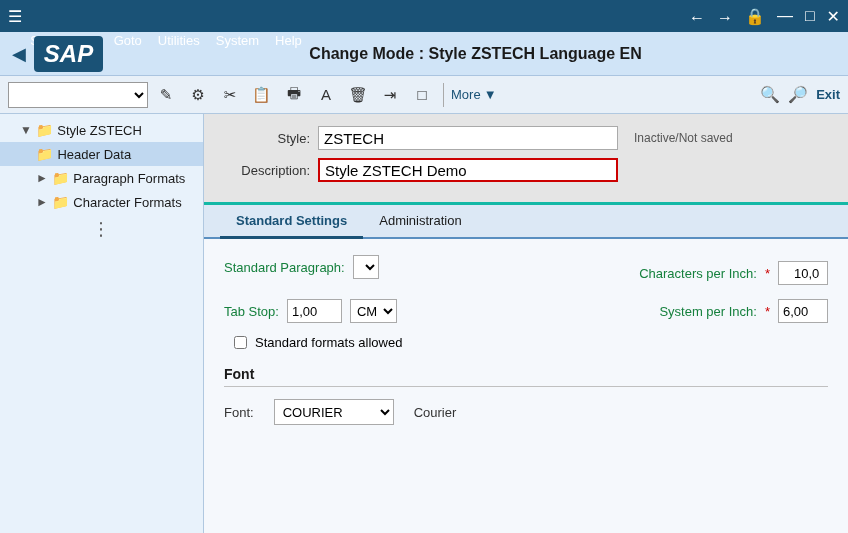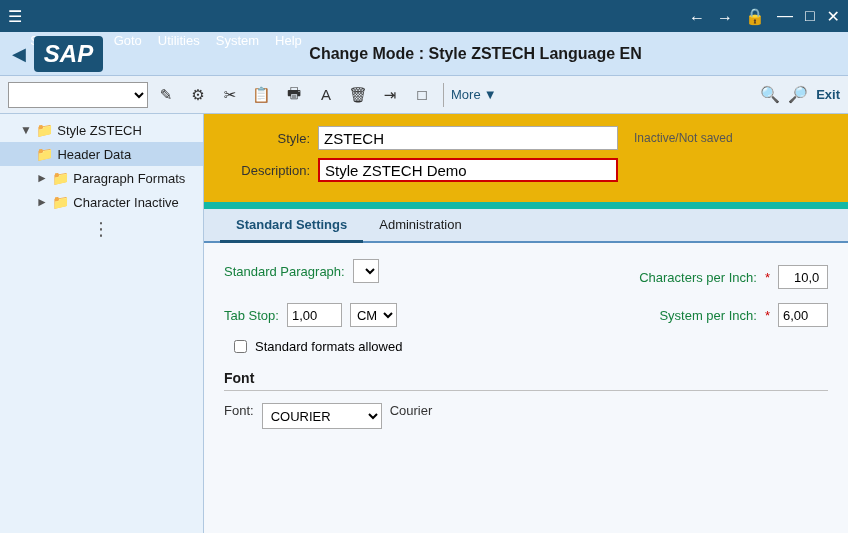--- a/index.html
+++ b/index.html
@@ -198,23 +198,23 @@
     
     .content-area {
       flex: 1;
       background: #f5f8fc;
       padding: 0;
       overflow: hidden;
     }
 
     
     .form-section {
-      background: #eab308;
+      background: #e5e5e5;
       padding: 12px 16px;
-      border-bottom: 7px solid #14b8a6;
+      border-bottom: 3px solid #14b8a6;
     }
     .form-row {
       display: flex;
       align-items: center;
       margin-bottom: 8px;
       gap: 8px;
     }
     .form-label {
       text-align: right;
       width: 90px;
@@ -313,21 +313,22 @@
     .font-section-title {
       font-size: 14px;
       font-weight: bold;
       color: #1a1a1a;
       margin-bottom: 12px;
       border-bottom: 1px solid #c0c0c0;
       padding-bottom: 4px;
     }
     .font-row {
       display: flex;
-      gap: 8px;
+      align-items: center;
+      gap: 20px;
     }
     .font-label {
       font-size: 13px;
       color: #333;
     }
     .font-select {
       height: 26px;
       border: 1px solid #aaa;
       background: white;
       font-size: 13px;
@@ -426,21 +427,21 @@
       <span>Header Data</span>
     </div>
     <div class="sidebar-item indent2">
       <span class="tree-icon">►</span>
       <span class="folder-icon">📁</span>
       <span>Paragraph Formats</span>
     </div>
     <div class="sidebar-item indent2">
       <span class="tree-icon">►</span>
       <span class="folder-icon">📁</span>
-      <span>Character Inactive</span>
+      <span>Character Formats</span>
     </div>
     <div class="sidebar-dots">
       <span>⋮</span>
     </div>
   </div>
 
   <div class="content-area">
 
     <div class="form-section">
       <div class="form-row">

